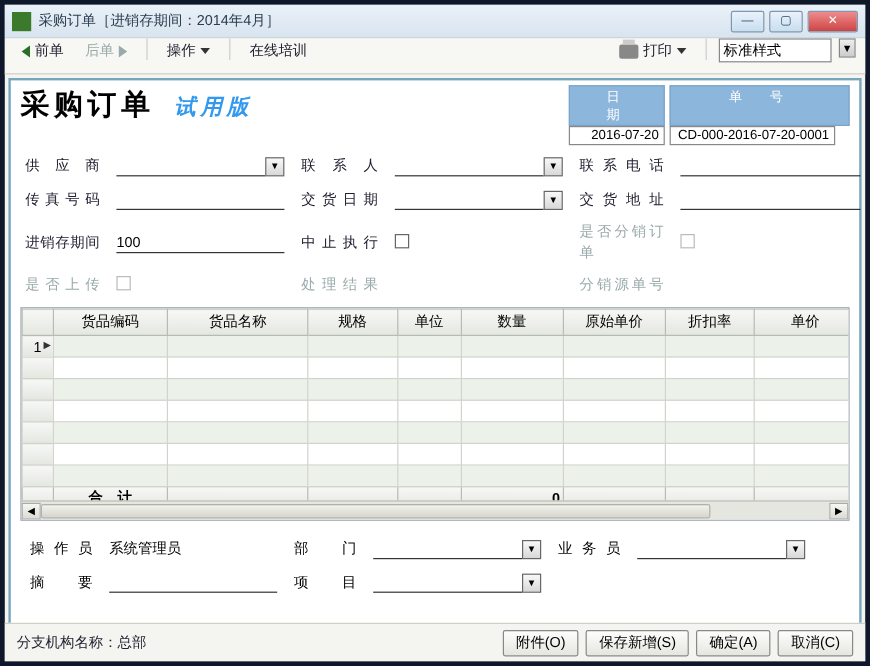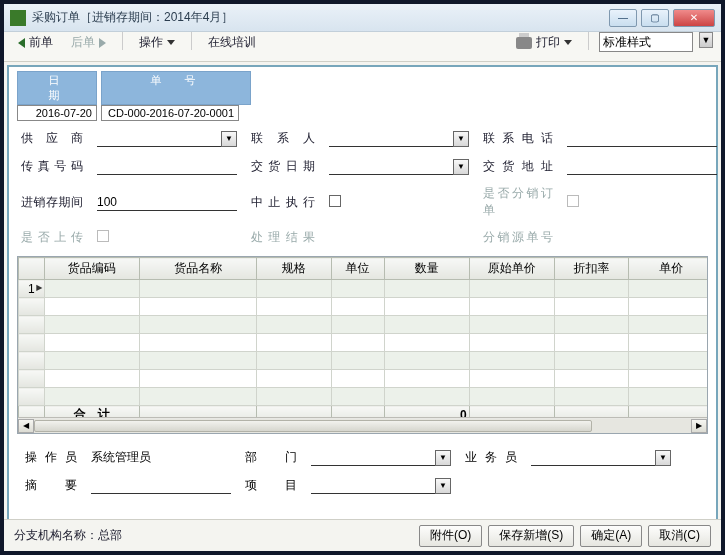--- a/index.html
+++ b/index.html
@@ -108,20 +108,24 @@
     </div>
     <div class="tb-sep"></div>
     <div class="style-select">
       <span>标准样式</span>
     </div>
     <div class="style-caret">▼</div>
   </div>
 
   <div class="main-area">
     <div class="header-row">
+      <div class="form-title">
+        <span>采购订单</span>
+        <span class="trial">试用版</span>
+      </div>
       <div class="badge-group">
         <div class="badge-row">
           <div class="badge-h d">日　期</div>
           <div style="width:4px"></div>
           <div class="badge-h n">单　号</div>
         </div>
         <div class="badge-row">
           <div class="badge-v d">2016-07-20</div>
           <div style="width:4px"></div>
           <div class="badge-v n">CD-000-2016-07-20-0001</div>

